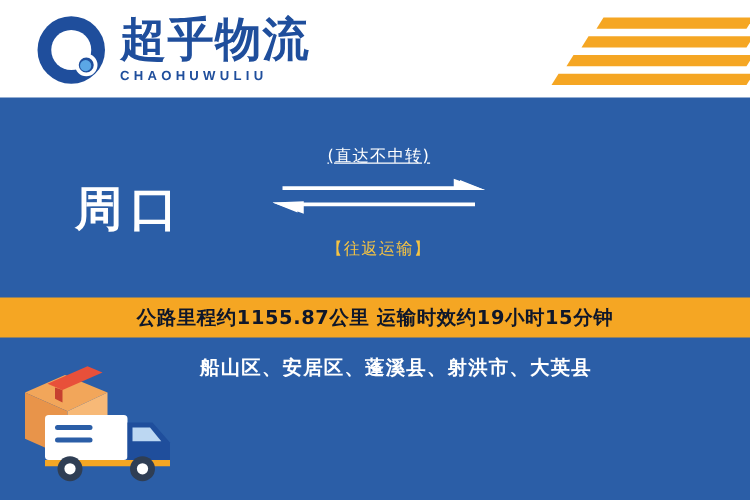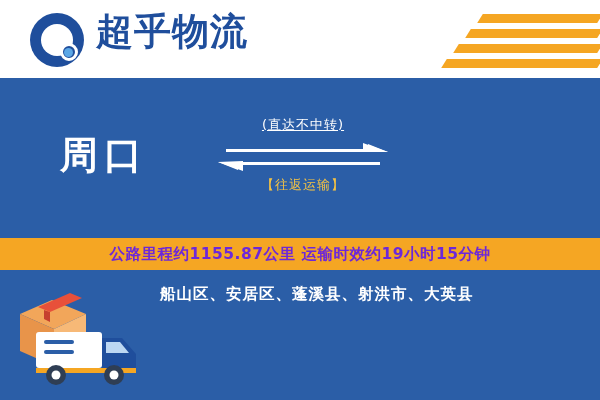--- a/index.html
+++ b/index.html
@@ -133,21 +133,21 @@
   .city {
     position: absolute;
     top: 52px;
     font-size: 38px;
     font-weight: bold;
     color: #ffffff;
     letter-spacing: 6px;
     font-family: "DejaVu Sans", sans-serif;
     white-space: nowrap;
   }
-  .city-from { left: 60px; }
+  .city-from { left: 60px; margin-top: 12px; }
   .city-to  { right: 58px; }
 
   .mid-block {
     position: absolute;
     left: 218px;
     top: 38px;
     width: 170px;
     text-align: center;
   }
   .direct-note {
@@ -163,39 +163,39 @@
     width: 170px;
     height: 36px;
     margin-top: 6px;
   }
   .round-trip {
     font-size: 13px;
     color: #f5c343;
     letter-spacing: 1px;
     font-family: "DejaVu Sans", sans-serif;
     white-space: nowrap;
-    margin-top: 0;
+    margin-top: 14px;
   }
 
   
   .info-bar {
     position: absolute;
     left: 0;
     top: 160px;
     width: 600px;
     height: 32px;
     background: #f5a623;
     display: flex;
     align-items: center;
     justify-content: center;
   }
   .info-bar-text {
     font-size: 15.5px;
     font-weight: bold;
-    color: #6d28d9;
+    color: #0f172a;
     letter-spacing: 0.5px;
     font-family: "DejaVu Sans", sans-serif;
     white-space: nowrap;
   }
 
   
   .coverage {
     position: absolute;
     left: 0;
     top: 192px;
@@ -231,20 +231,21 @@
 
     <div class="logo-mark">
       <div class="ring"></div>
       <div class="ring-inner"></div>
       <div class="tail"></div>
       <div class="dot"></div>
     </div>
 
     <div class="brand-text">
       <div class="brand-cn">超乎物流</div>
+      <div class="brand-en">CHAOHUWULIU</div>
     </div>
 
     <div class="stripes">
       <div class="stripe s1"></div>
       <div class="stripe s2"></div>
       <div class="stripe s3"></div>
       <div class="stripe s4"></div>
     </div>
   </div>
 

